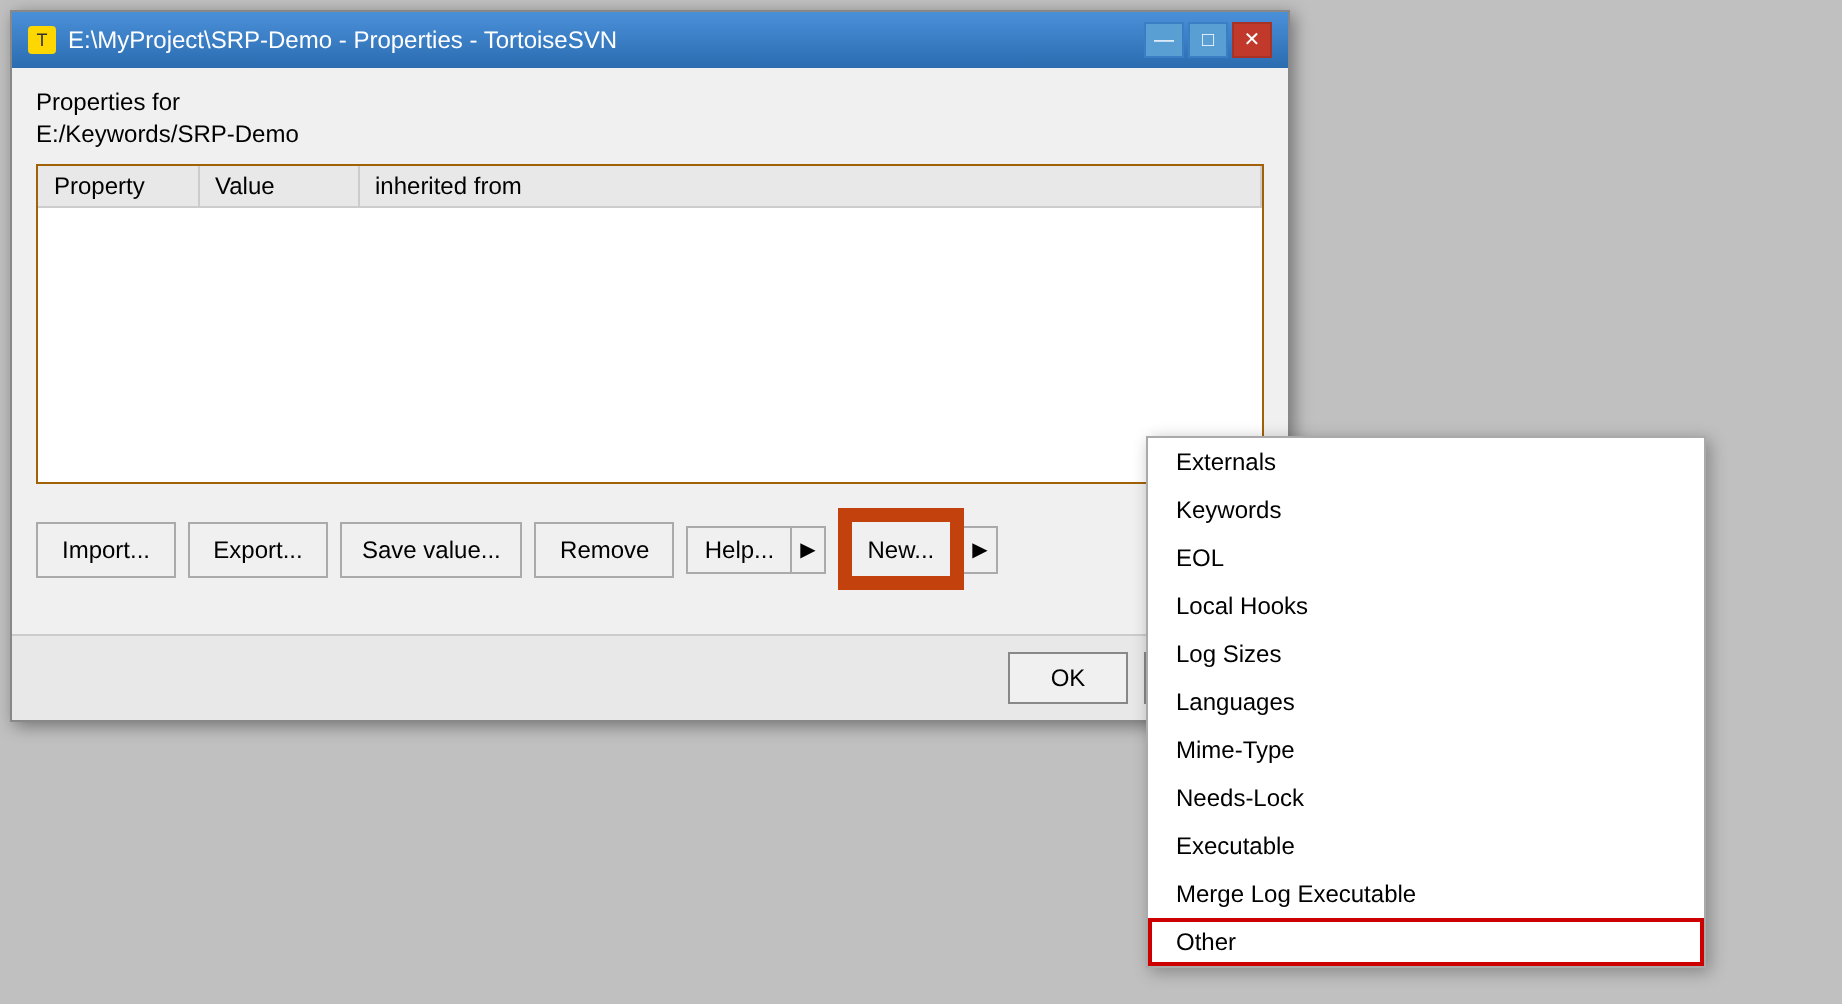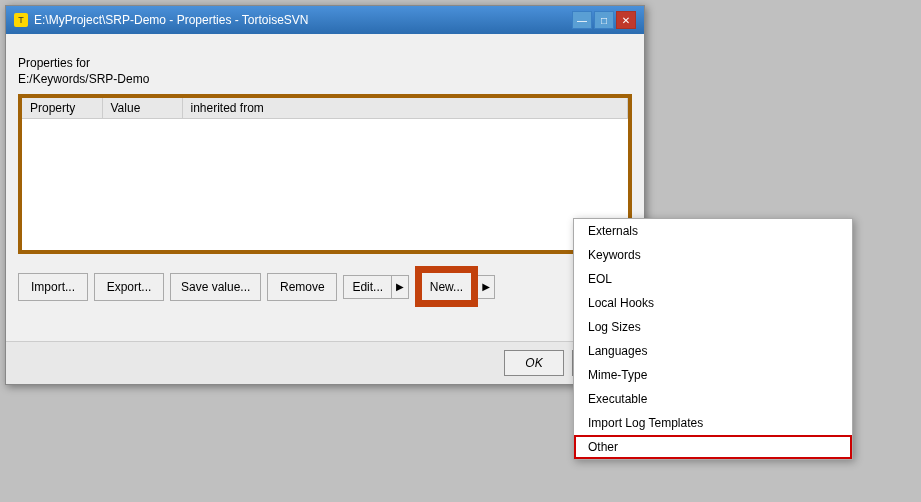--- a/index.html
+++ b/index.html
@@ -74,37 +74,37 @@
       align-items: center;
       justify-content: center;
     }
 
     .title-btn:last-child {
       background: #c0392b;
       border-color: #a93226;
     }
 
     .dialog-content {
-      padding: 22px 12px;
+      padding: 10px 12px;
     }
 
     .properties-label {
       font-size: 12px;
       color: #000;
       margin-bottom: 2px;
     }
 
     .file-path {
       font-size: 12px;
       color: #000;
       margin-bottom: 8px;
     }
 
     .table-container {
-      border: 4px solid #a16207;
+      border: 1px solid #a16207;
       background: white;
       height: 160px;
       overflow: auto;
       margin-bottom: 12px;
     }
 
     .prop-table {
       width: 100%;
       border-collapse: collapse;
     }
@@ -210,21 +210,20 @@
     }
 
     .btn-ok {
       padding: 4px 20px;
       background: #f0f0f0;
       border: 1px solid #888;
       cursor: pointer;
       font-size: 12px;
       height: 26px;
       min-width: 60px;
-      font-style: italic;
     }
 
     .btn-help {
       padding: 4px 16px;
       background: #f0f0f0;
       border: 1px solid #888;
       cursor: pointer;
       font-size: 12px;
       height: 26px;
       min-width: 60px;
@@ -292,21 +291,21 @@
       </table>
     </div>
 
     <div class="button-row">
       <button class="btn">Import...</button>
       <button class="btn">Export...</button>
       <button class="btn">Save value...</button>
       <button class="btn">Remove</button>
 
       <div class="btn-edit-group">
-        <button class="btn-edit">Edit...</button>
+        <button class="btn-edit">Help...</button>
         <button class="btn-edit-arrow">▶</button>
       </div>
 
       <div class="btn-new-group">
         <button class="btn-new">New...</button>
         <button class="btn-new-arrow">▶</button>
       </div>
     </div>
   </div>
 
@@ -317,16 +316,17 @@
 </div>
 
 <div class="dropdown-menu">
 <div class="menu-item">Externals</div>
     <div class="menu-item">Keywords</div>
     <div class="menu-item">EOL</div>
     <div class="menu-item">Local Hooks</div>
     <div class="menu-item">Log Sizes</div>
     <div class="menu-item">Languages</div>
     <div class="menu-item">Mime-Type</div>
+    <div class="menu-item">Needs-Lock</div>
     <div class="menu-item">Executable</div>
-    <div class="menu-item">Import Log Templates</div>
+    <div class="menu-item">Merge Log Executable</div>
     <div class="menu-item highlighted">Other</div>
   </div>
 
 </body></html>

